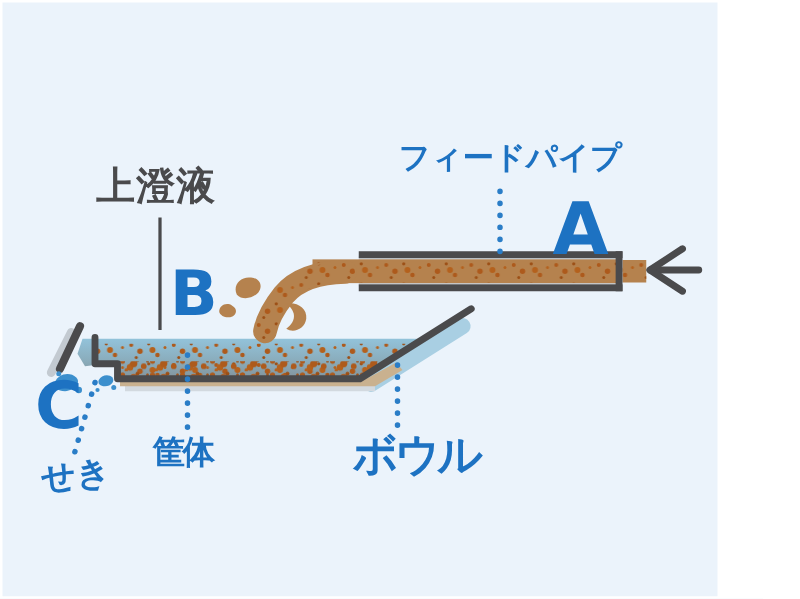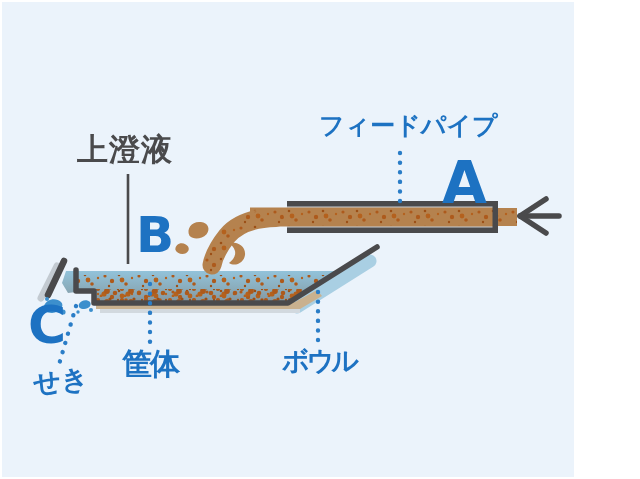--- a/index.html
+++ b/index.html
@@ -17,22 +17,22 @@
     font-weight:bold;
     white-space:nowrap;
     line-height:1;
   }
   .lbl.blue{color:var(--accent,#1d72c2);}
   .lbl.dark{color:var(--dark,#4a4a4c);}
   .lbl-supernatant{left:77px;top:134px;font-size:31px;letter-spacing:1px;}
   .lbl-feedpipe{left:319px;top:113px;font-size:25px;text-align:right;}
   .lbl-rawliquid{left:563px;top:193px;font-size:36px;}
   .lbl-weir{left:33px;top:367px;font-size:27px;transform:rotate(-6deg);}
-  .lbl-casing{left:122px;top:349px;font-size:30px;letter-spacing:-2px;}
-  .lbl-bowl{left:282px;top:347px;font-size:27px;letter-spacing:-3px;}
+  .lbl-casing{left:122px;top:349px;font-size:26px;letter-spacing:-2px;}
+  .lbl-bowl{left:282px;top:347px;font-size:36px;letter-spacing:-3px;}
   .marker{position:absolute;font-weight:bold;color:var(--accent,#1d72c2);line-height:1;}
   .marker-a{left:442px;top:154px;font-size:58px;}
   .marker-b{left:136px;top:210px;font-size:50px;}
   .marker-c{left:28px;top:299px;font-size:52px;}
 </style>
 </head>
 <body>
 
 <div class="stage">
 

